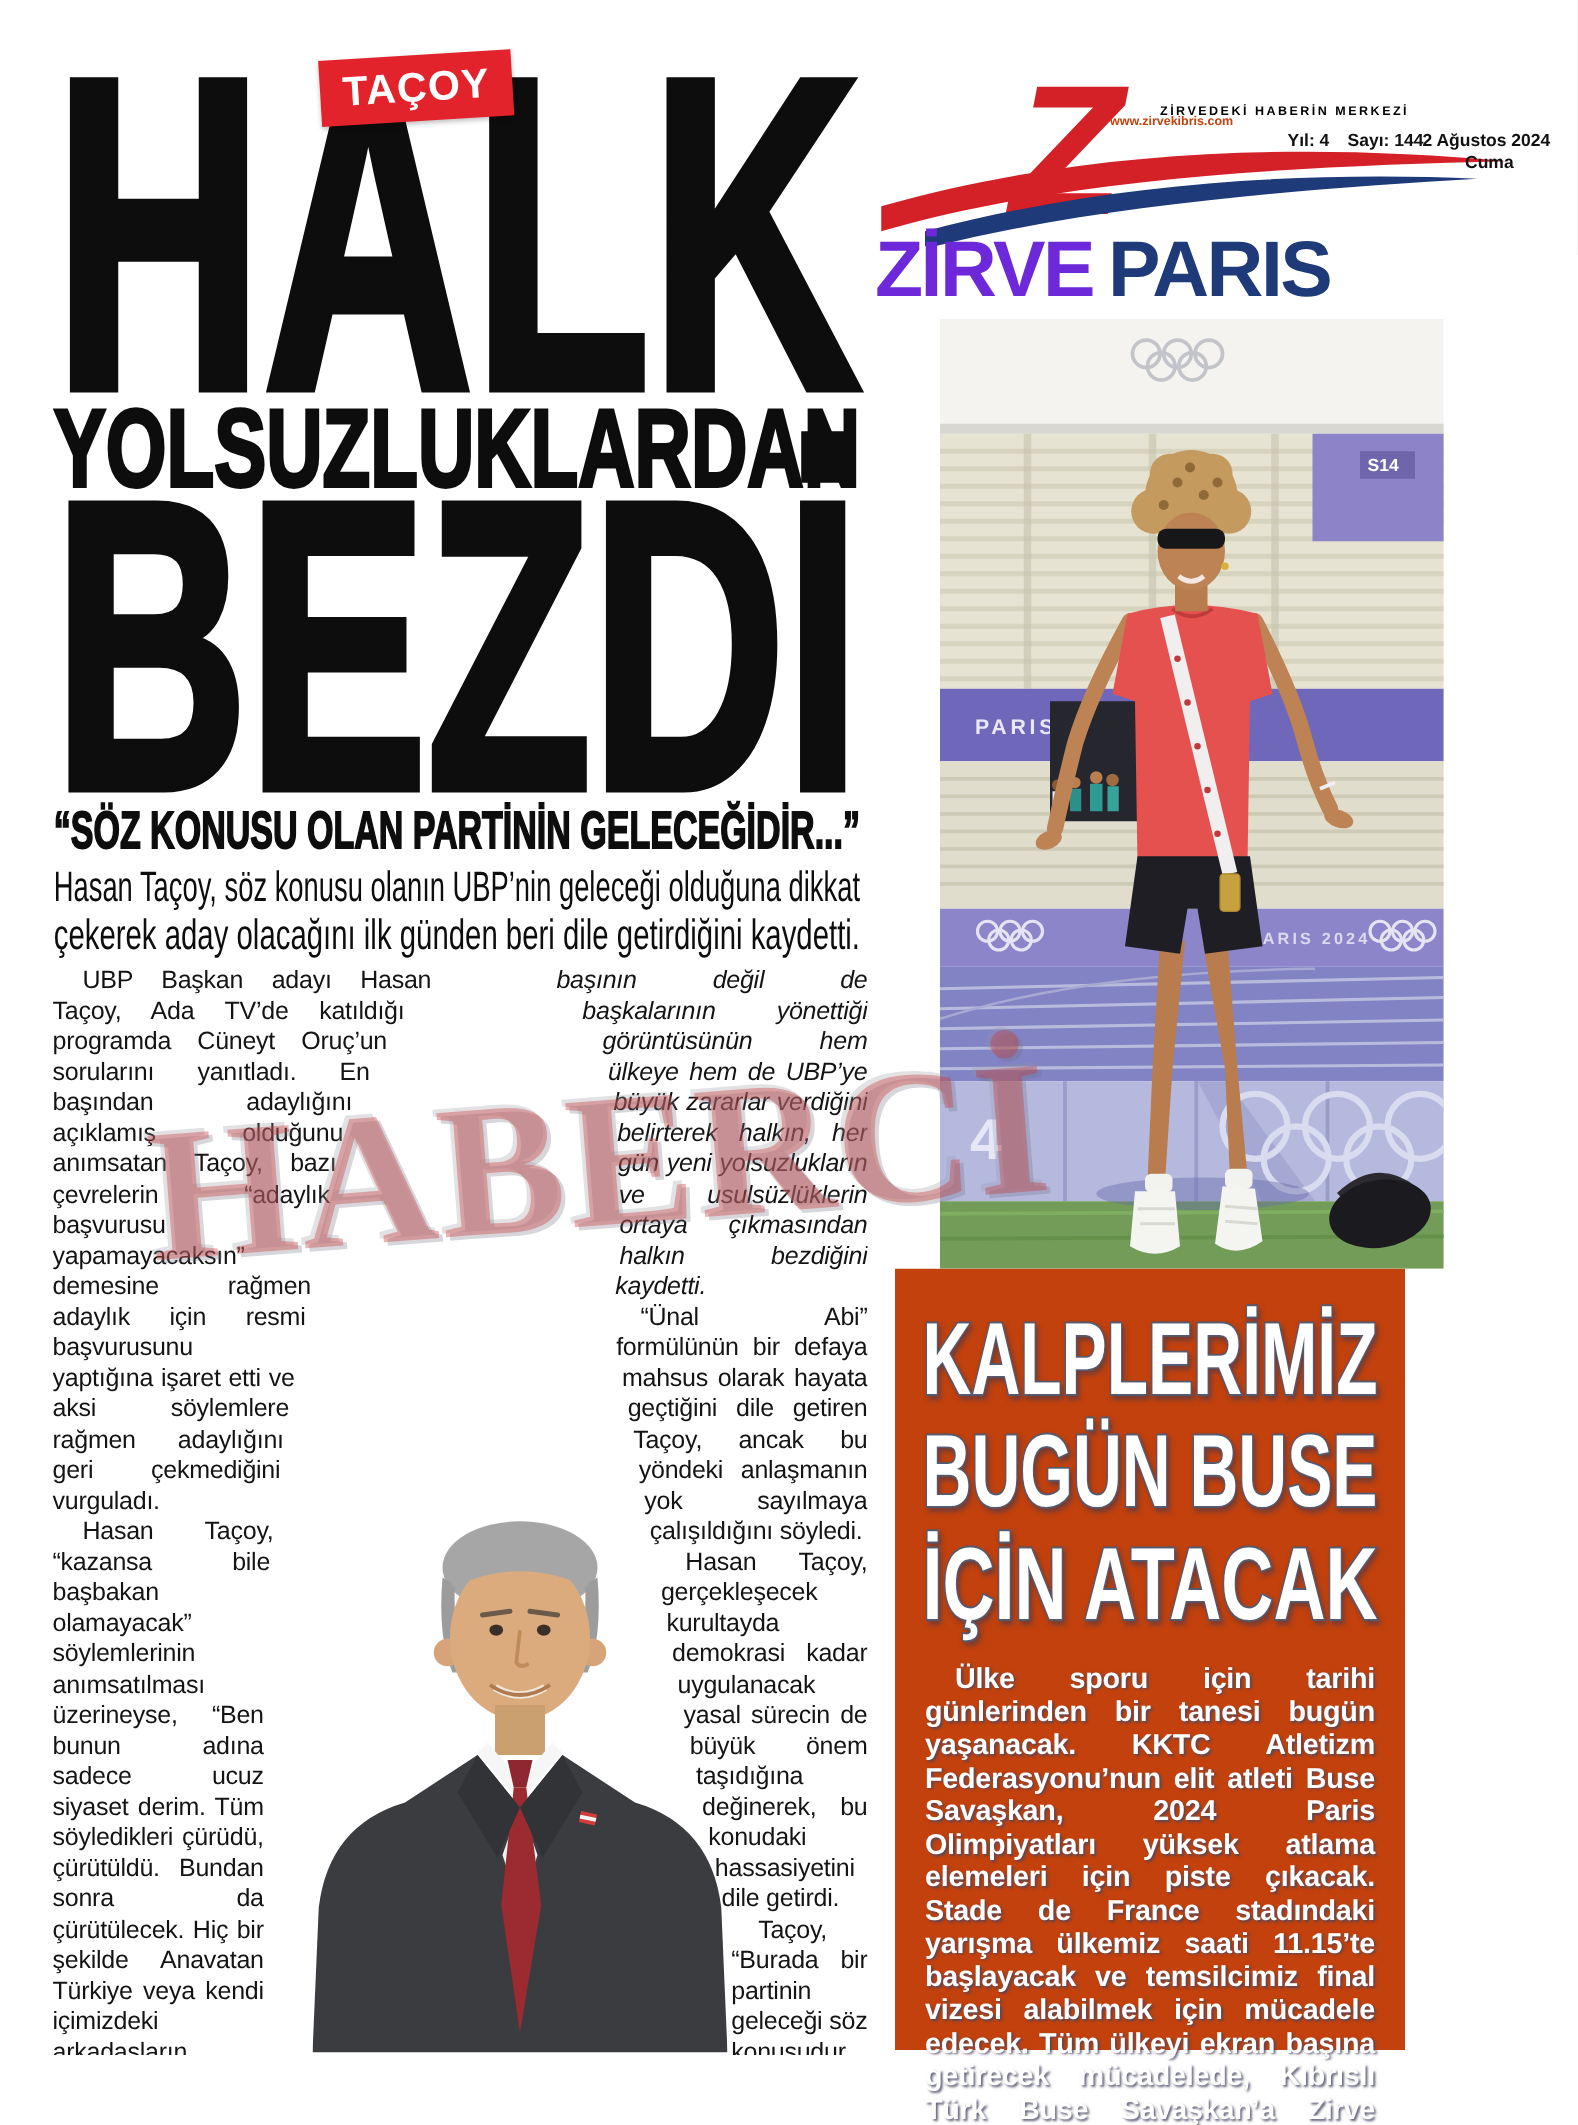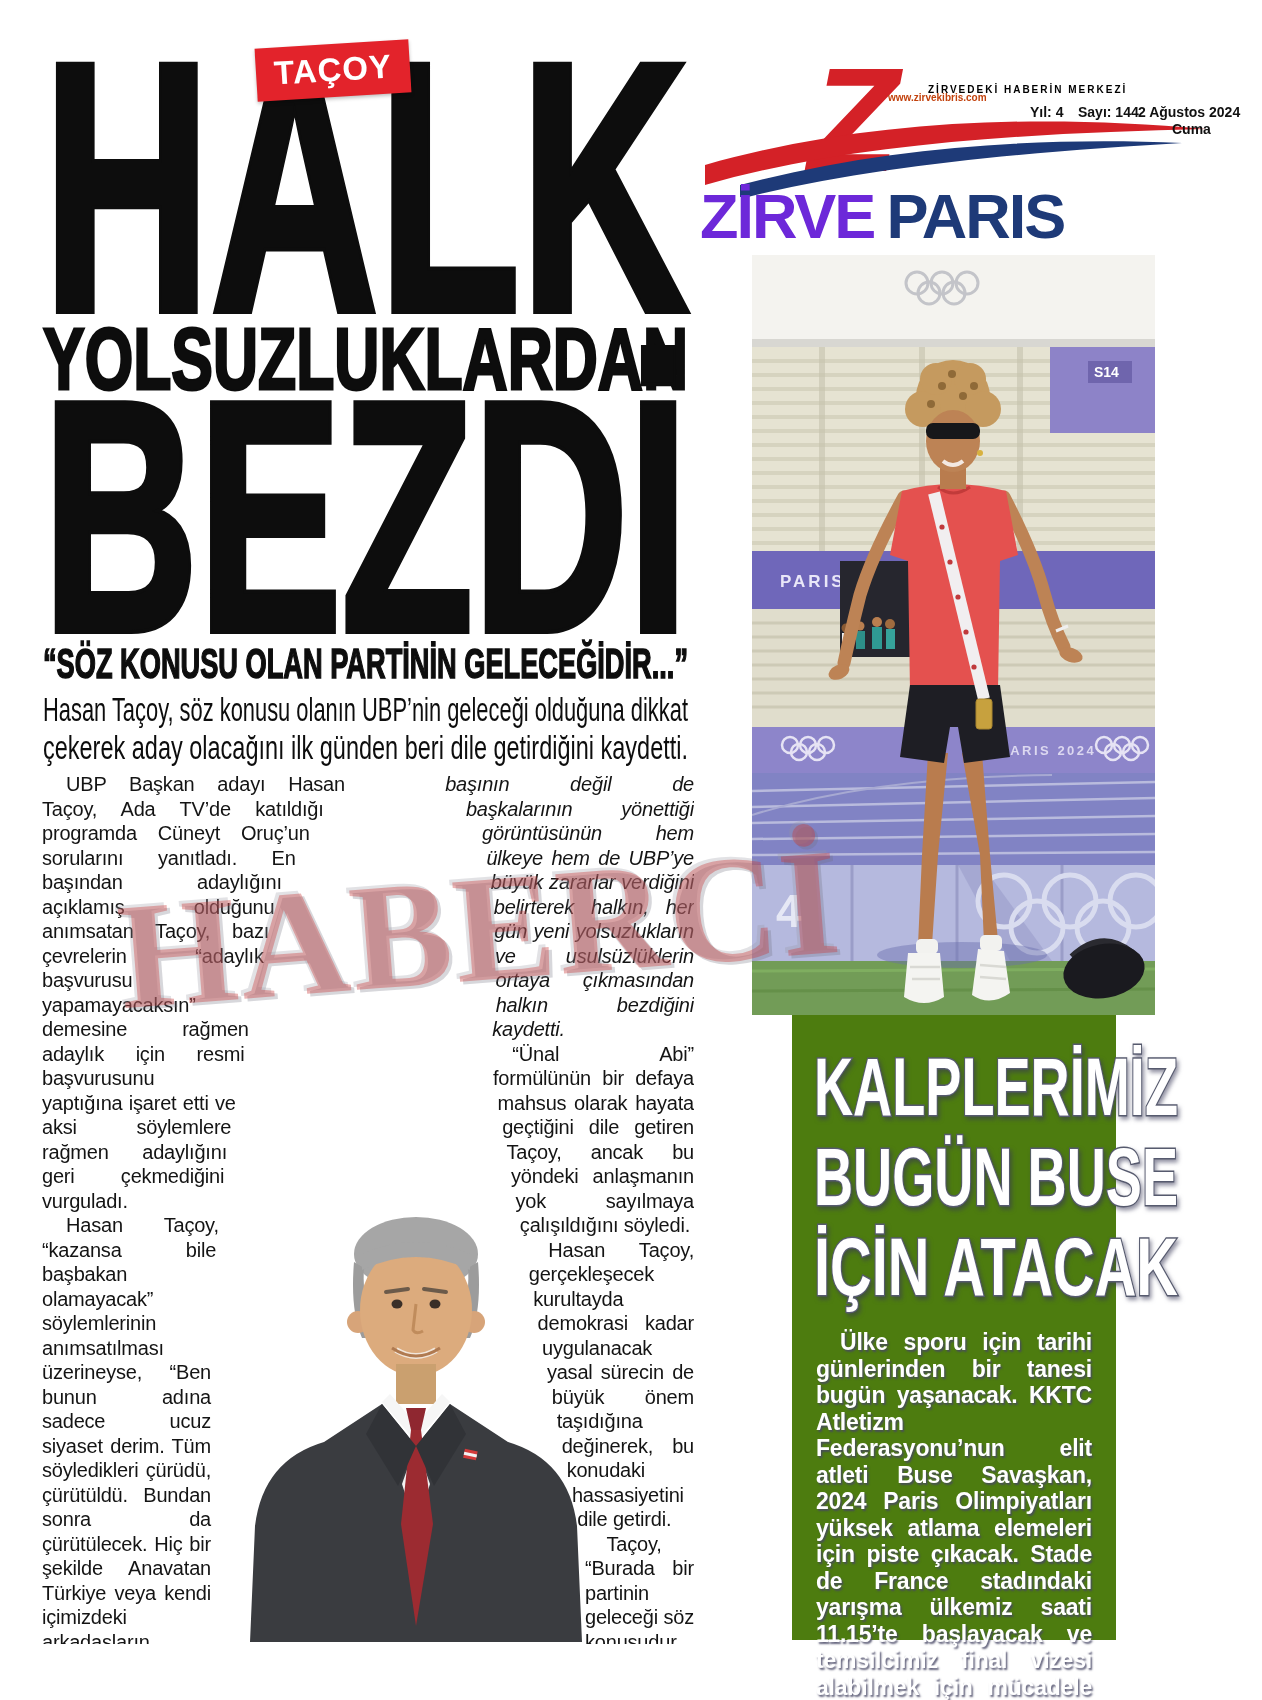--- a/index.html
+++ b/index.html
@@ -59,21 +59,21 @@
   #masthead-issue{left:1078px;top:104px;font-size:14px;font-weight:700;}
   #masthead-date{left:1138px;top:104px;font-size:14px;font-weight:700;}
   #masthead-day{left:1172px;top:121px;font-size:14px;font-weight:700;}
   #brand{left:700px;top:180px;font-size:63px;font-weight:800;letter-spacing:-2px;white-space:nowrap;}
   #brand .red{color:#6d28d9;}
   #brand .navy{color:#1e3a78;margin-left:12px;}
 
   
   #stadium{left:752px;top:255px;}
   #buse-panel{
-    left:792px;top:1015px;width:324px;height:625px;background:#4d7c0f;z-index:1;
+    left:716px;top:1015px;width:408px;height:625px;background:#c2410c;z-index:1;
   }
   #buse-headline-svg{display:block;filter:drop-shadow(2px 3px 2px rgba(55,55,85,.55));}
   #buse-headline-svg text{
     font-family:"Liberation Sans",sans-serif;font-weight:700;fill:#ffffff;
     paint-order:stroke;stroke:#565a6e;stroke-width:3px;
   }
   #buse-body{
     margin:14px 24px 0;color:#ffffff;font-weight:700;font-size:23px;line-height:26.5px;
     text-align:justify;text-indent:24px;letter-spacing:-0.2px;
     text-shadow:1.5px 1.5px 2px rgba(70,70,100,.85);

